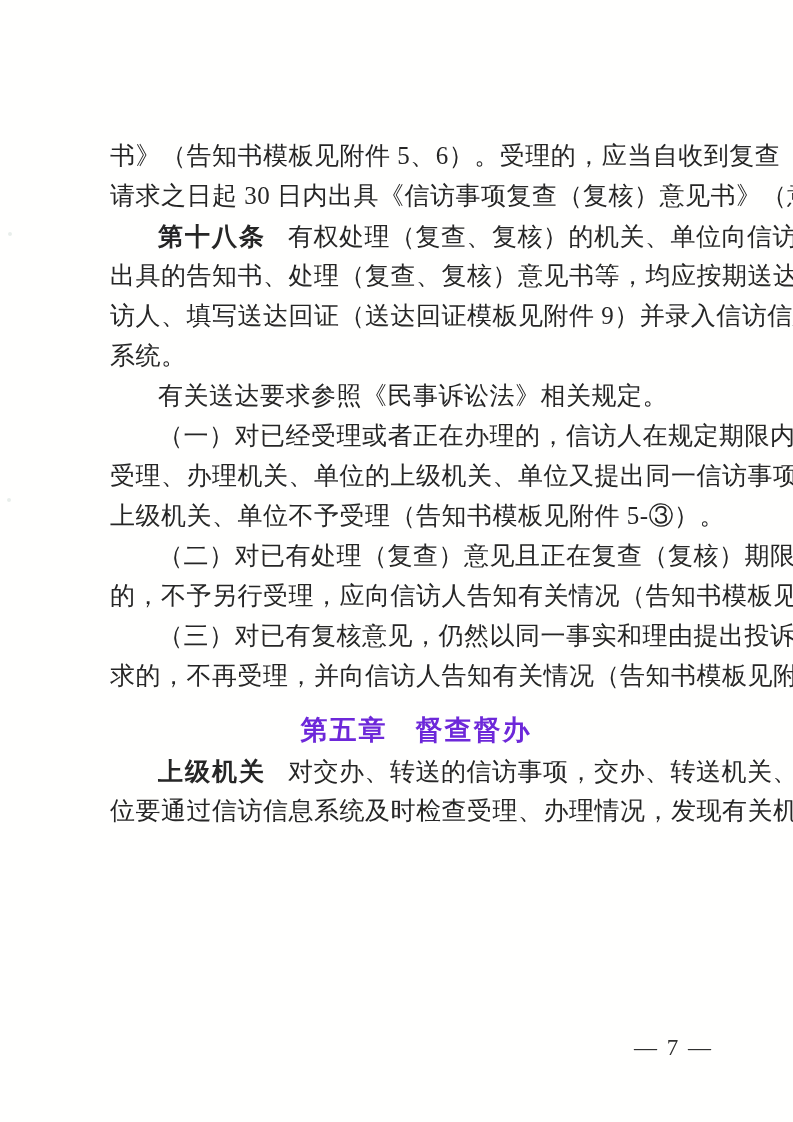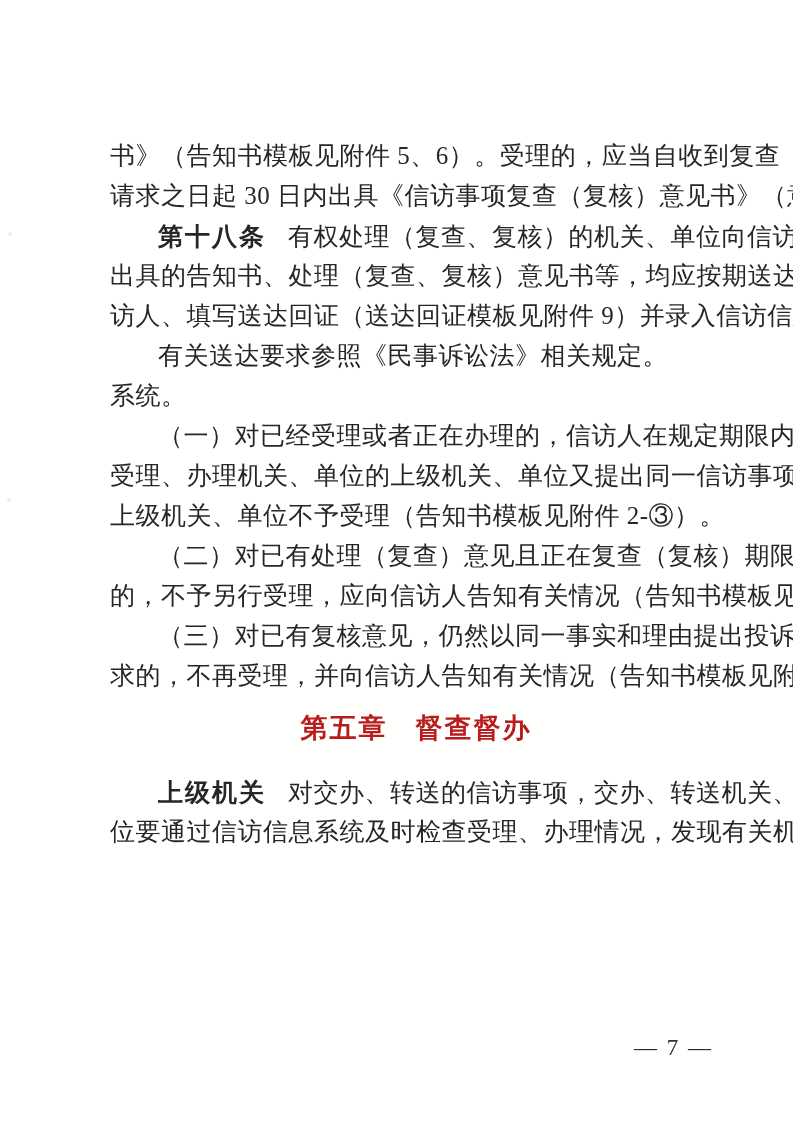--- a/index.html
+++ b/index.html
@@ -35,27 +35,27 @@
   .term {
     font-family: "Liberation Sans", "DejaVu Sans", sans-serif;
     font-weight: 700;
     margin-right: 22px;
     letter-spacing: 2px;
   }
   .chapter {
     height: 40px;
     line-height: 40px;
     margin-top: 14px;
-    margin-bottom: 22px;
+    margin-bottom: 1px;
     text-align: center;
-    font-family: Liberation Mono, monospace;
+    font-family: Liberation Serif, serif;
     font-weight: 700;
     font-size: 27px;
     letter-spacing: 2px;
-    color: #b91c1c;
+    color: #6d28d9;
   }
   .chapter-title {
     margin-left: 28px;
   }
   .footer {
     position: absolute;
     top: 1033px;
     right: 80px;
     font-size: 23px;
     line-height: 30px;
@@ -80,28 +80,28 @@
   <div class="speck" style="left:7px; top:498px;"></div>
 
   <div class="text-col">
 
     <div class="line">书》（告知书模板见附件 5、6）。受理的，应当自收到复查（复核）</div>
     <div class="line">请求之日起 30 日内出具《信访事项复查（复核）意见书》（意见</div>
 
     <div class="line indent"><span class="term">第十八条</span><span>有权处理（复查、复核）的机关、单位向信访人</span></div>
     <div class="line">出具的告知书、处理（复查、复核）意见书等，均应按期送达信</div>
     <div class="line">访人、填写送达回证（送达回证模板见附件 9）并录入信访信息</div>
+    <div class="line">系统。</div>
+
     <div class="line indent">有关送达要求参照《民事诉讼法》相关规定。</div>
-
-    <div class="line">系统。</div>
 
 
     <div class="line indent">（一）对已经受理或者正在办理的，信访人在规定期限内向</div>
     <div class="line">受理、办理机关、单位的上级机关、单位又提出同一信访事项的，</div>
-    <div class="line">上级机关、单位不予受理（告知书模板见附件 2-③）。</div>
+    <div class="line">上级机关、单位不予受理（告知书模板见附件 5-③）。</div>
 
     <div class="line indent">（二）对已有处理（复查）意见且正在复查（复核）期限内</div>
     <div class="line">的，不予另行受理，应向信访人告知有关情况（告知书模板见附</div>
 
     <div class="line indent">（三）对已有复核意见，仍然以同一事实和理由提出投诉请</div>
     <div class="line">求的，不再受理，并向信访人告知有关情况（告知书模板见附件</div>
 
     <div class="chapter"><span>第五章</span><span class="chapter-title">督查督办</span></div>
 
     <div class="line indent"><span class="term">上级机关</span><span>对交办、转送的信访事项，交办、转送机关、单</span></div>

